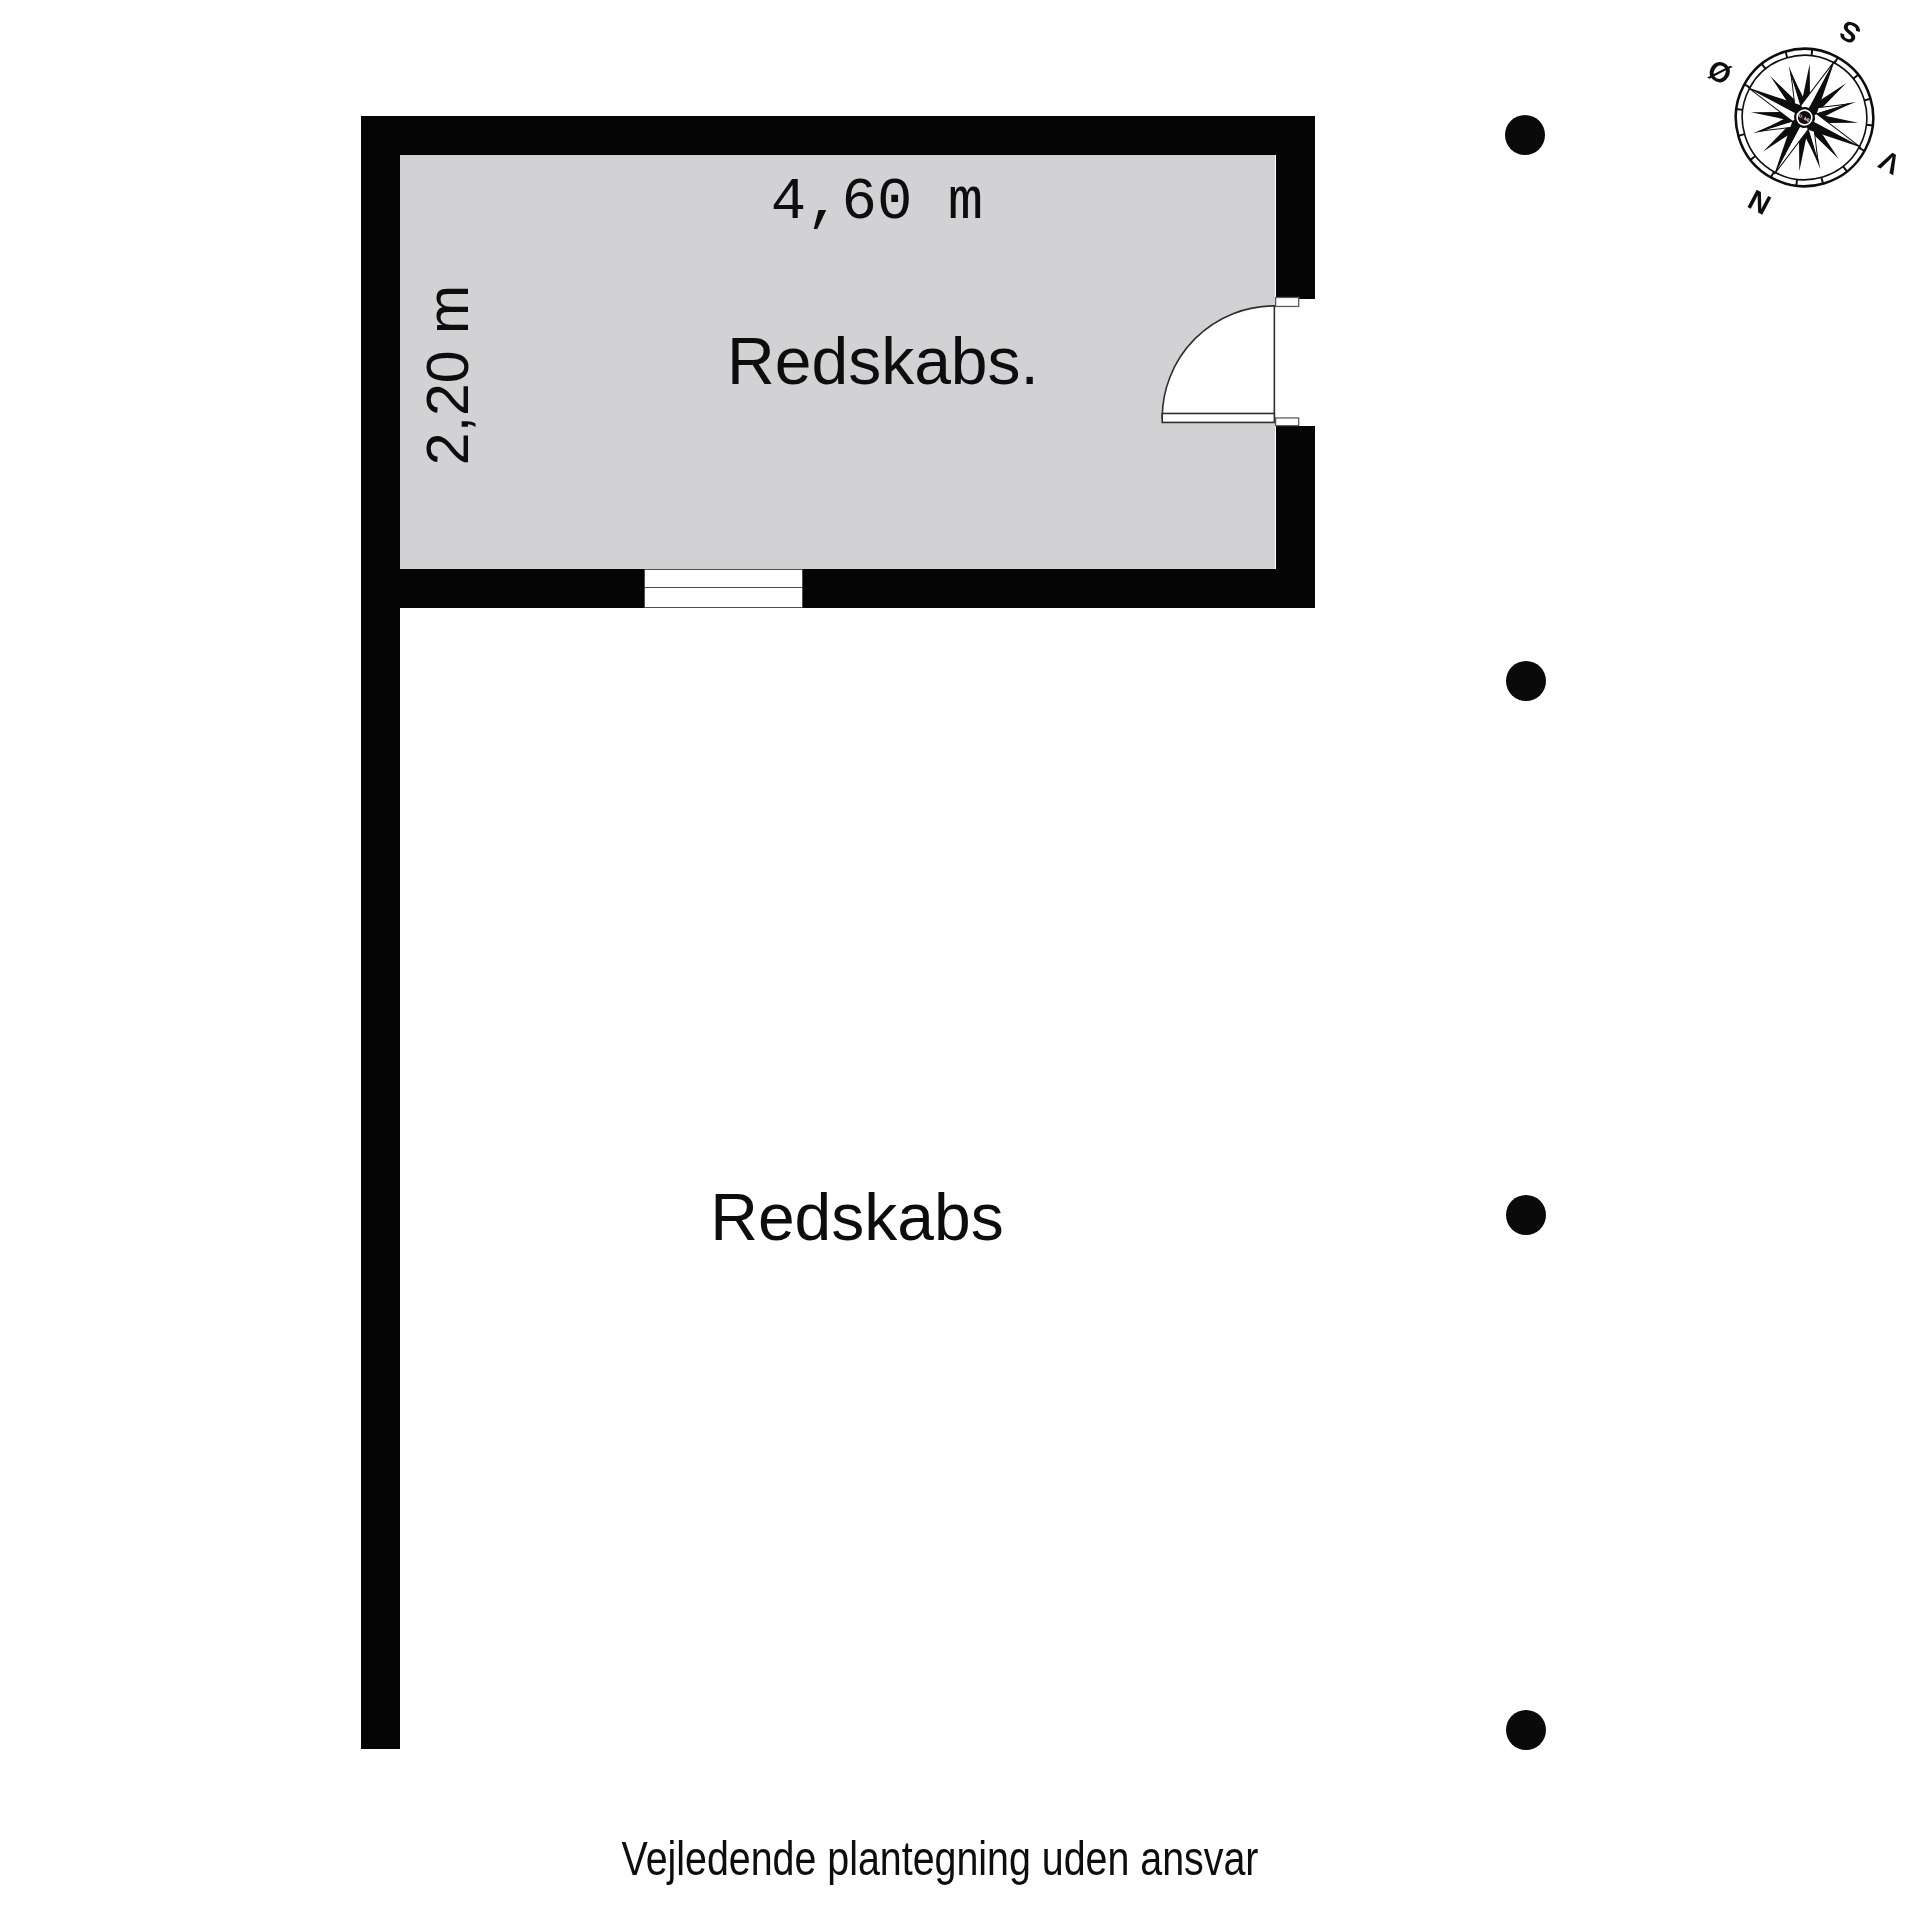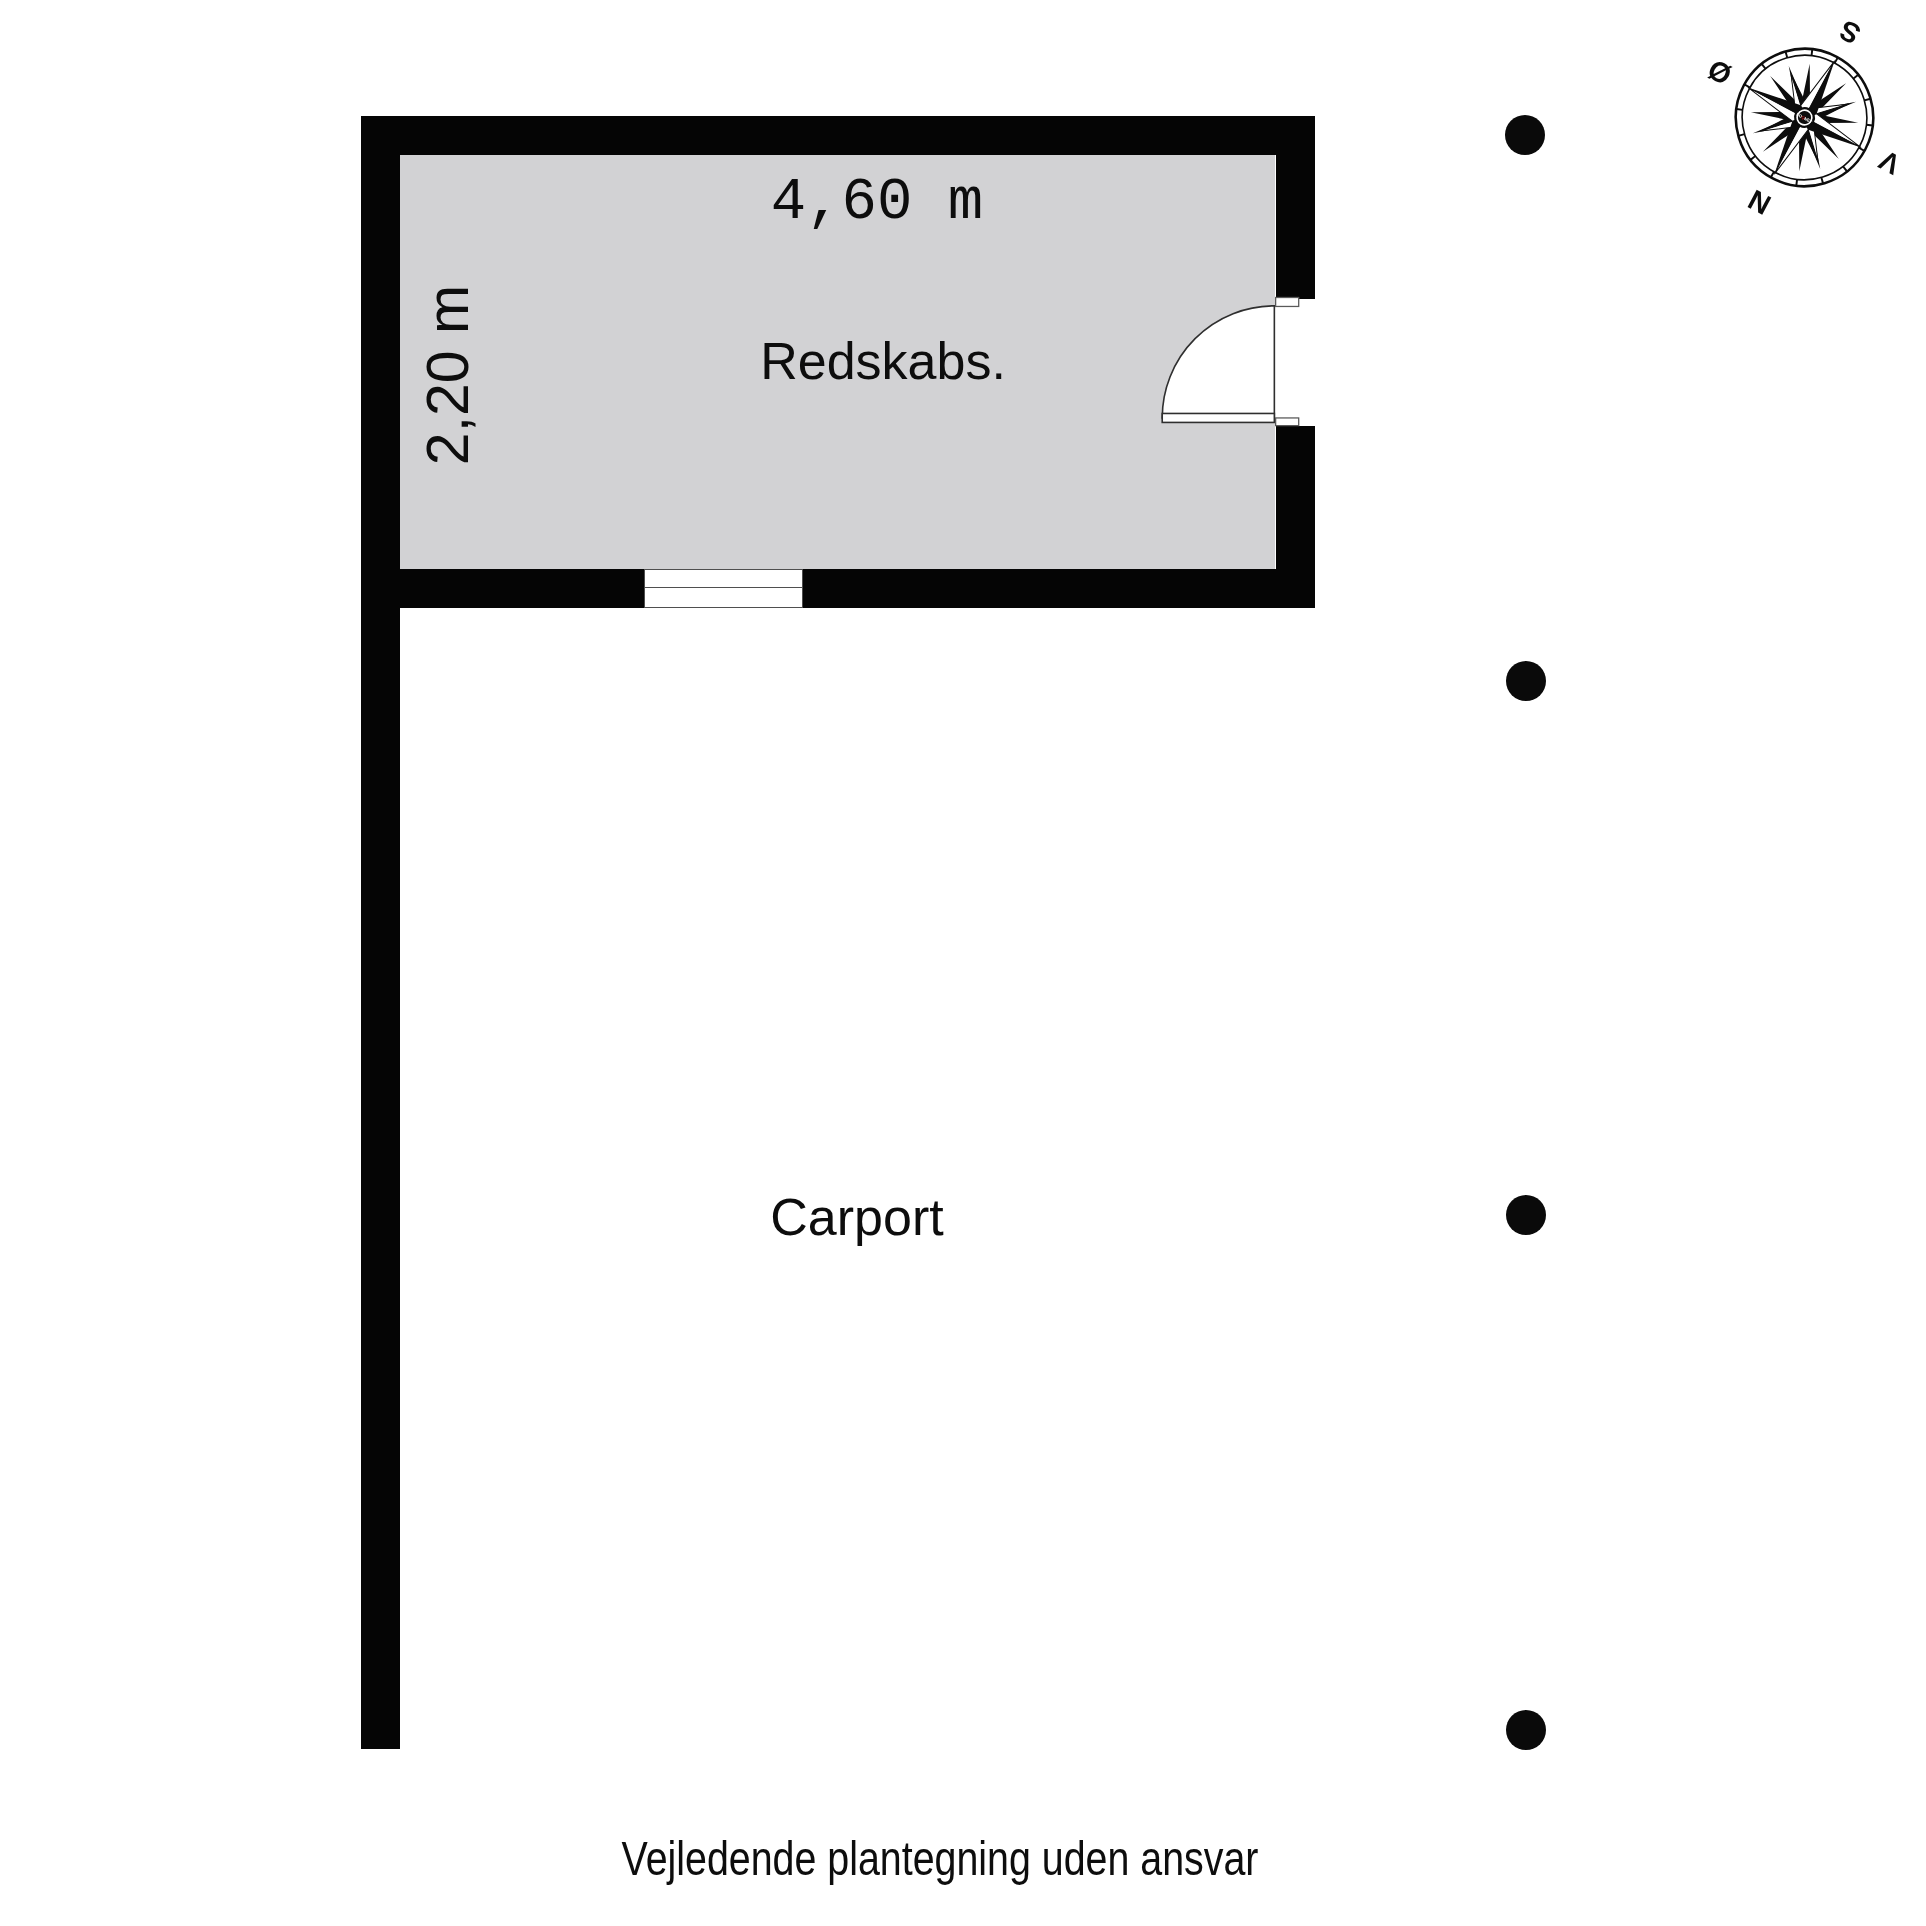--- a/index.html
+++ b/index.html
@@ -5,21 +5,21 @@
   html,body{margin:0;padding:0;}
   body{
     width:1926px;height:1926px;position:relative;overflow:hidden;
     background:#ffffff;
     font-family:"Liberation Sans", sans-serif;
   }
   .wall{position:absolute;background:#050505;}
   .room-fill{position:absolute;background:#d2d2d4;}
   .label{
     position:absolute;transform:translate(-50%,-50%);
-    color:#0d0d0d;white-space:nowrap;font-size:52px;line-height:1;
+    color:#0d0d0d;white-space:nowrap;font-size:66px;line-height:1;
   }
   .dim{font-size:59px;}
   .rot{transform:translate(-50%,-50%) rotate(-90deg);}
   .disclaimer{font-size:48px;transform:translate(-50%,-50%) scaleX(0.82);}
   .post{
     position:absolute;width:40px;height:40px;border-radius:50%;
     background:#0a0a0a;
   }
   .window{
     position:absolute;left:644px;top:569px;width:159px;height:39px;
@@ -50,21 +50,21 @@
 <svg class="door-svg" width="173" height="154" viewBox="0 0 270 240">
   <path d="M205,212 L205,37 A175,175 0 0 0 30,212 Z" fill="#ffffff" stroke="#2f2f2f" stroke-width="2.5"></path>
   <rect x="30" y="205" width="175" height="14" fill="#ffffff" stroke="#2f2f2f" stroke-width="2.5"></rect>
   <rect x="207" y="24" width="36" height="14" fill="#ffffff" stroke="#5a5a5a" stroke-width="2"></rect>
   <rect x="207" y="212" width="36" height="12" fill="#ffffff" stroke="#5a5a5a" stroke-width="2"></rect>
 </svg>
 
 <div class="label dim" style="left:877px;top:202px;font-family:Liberation Mono, monospace;">4,60 m</div>
 <div class="label rot dim" style="left:448px;top:375px;">2,20 m</div>
 <div class="label" style="left:883px;top:361px;">Redskabs.</div>
-<div class="label" style="left:857px;top:1217px;">Carport</div>
+<div class="label" style="left:857px;top:1217px;">Redskabs</div>
 <div class="label disclaimer" style="left:940px;top:1859px;">Vejledende plantegning uden ansvar</div>
 
 <div class="post" style="left:1505px;top:115px;"></div>
 <div class="post" style="left:1506px;top:661px;"></div>
 <div class="post" style="left:1506px;top:1195px;"></div>
 <div class="post" style="left:1506px;top:1710px;"></div>
 
 <svg class="compass-svg" width="231" height="231" viewBox="0 0 360 360">
   <g transform="translate(180,180) rotate(208)">
 

